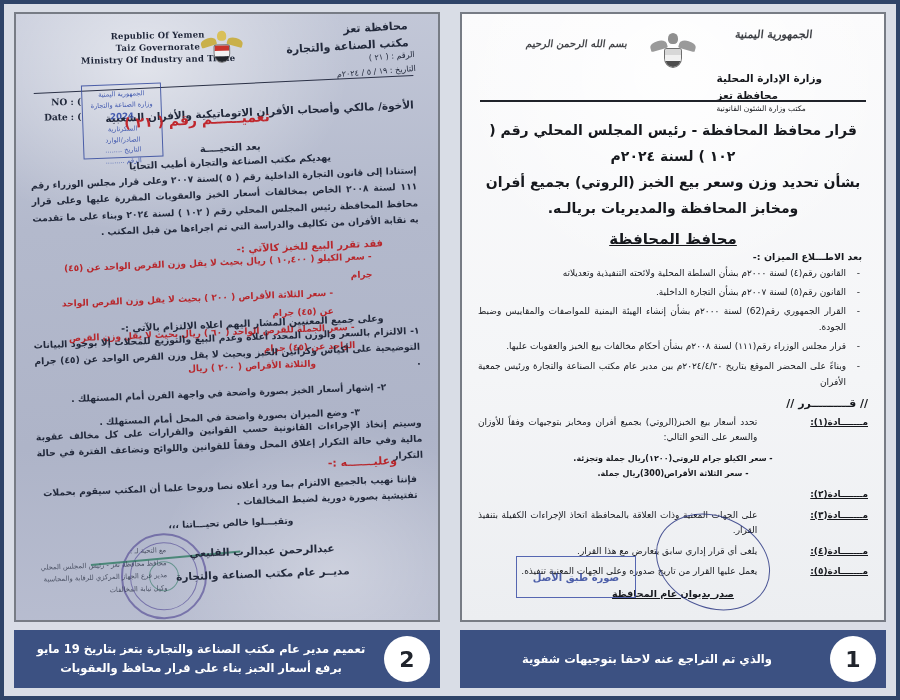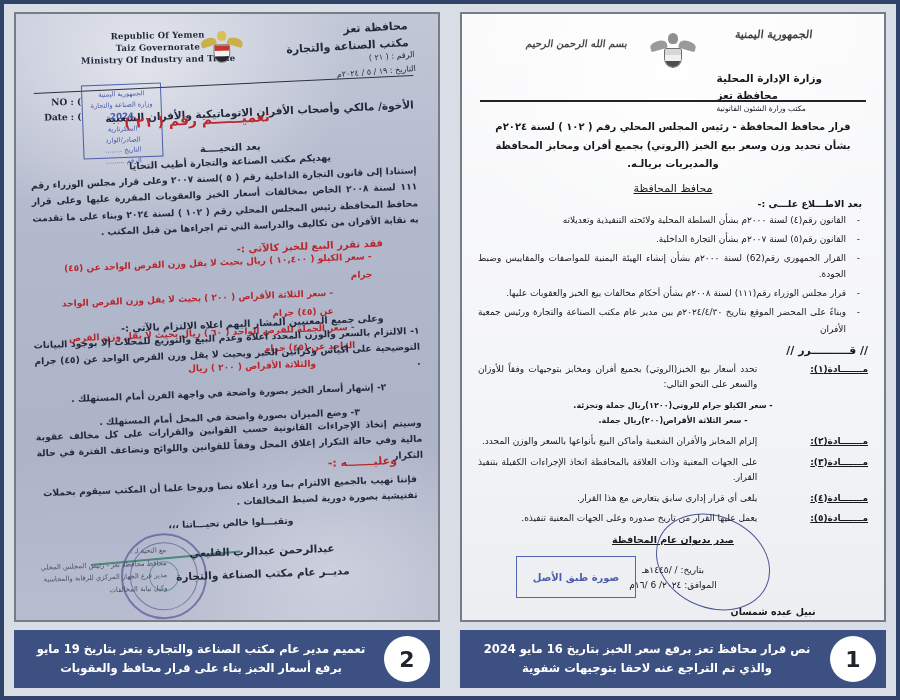--- a/index.html
+++ b/index.html
@@ -229,26 +229,26 @@
   .r-emblem2 { position: absolute; top: 8px; left: 50%; transform: translateX(-50%); }
   .r-basmala2 {
     position: absolute; top: 14px; left: 48px;
     font-size: 10px; font-weight: 700; opacity: .8;
     font-family: "DejaVu Serif", "Liberation Serif", serif;
     transform: skewX(-8deg);
   }
   .r-rule { position: absolute; top: 76px; left: 2px; right: 2px; height: 1.6px; background: #20232a; }
 
   .r-title {
-    text-align: center; font-size: 10px; font-weight: 700;
+    text-align: center; font-size: 14px; font-weight: 700;
     line-height: 1.85; margin-top: 2px;
   }
   .r-auth {
     margin-top: 8px; text-align: center;
-    font-size: 11px; font-weight: 400; text-decoration: underline;
+    font-size: 15px; font-weight: 700; text-decoration: underline;
   }
   .r-after { margin-top: 3px; font-size: 9.5px; font-weight: 700; padding-right: 6px; letter-spacing: 2px; }
   .r-ul { margin-top: 3px; font-size: 9px; line-height: 1.8; }
   .r-ul li { list-style: none; position: relative; padding-right: 22px; margin-bottom: 3px; text-align: justify; }
   .r-ul li:before { content: "-"; position: absolute; right: 8px; }
   .r-qarar {
     text-align: right; font-size: 11px; font-weight: 700;
     margin: 7px 0 5px 0; letter-spacing: 1px;
   }
   .r-art { font-size: 9px; line-height: 1.72; margin-bottom: 5px; display: flex; gap: 5px; }
@@ -477,45 +477,44 @@
               <div class="r-basmala2">بسم الله الرحمن الرحيم</div>
               <div class="r-rule"></div>
             </div>
 
             <div class="r-title">
               <div>قرار محافظ المحافظة - رئيس المجلس المحلي رقم ( ١٠٢ ) لسنة ٢٠٢٤م</div>
               <div>بشأن تحديد وزن وسعر بيع الخبز (الروتي) بجميع أفران ومخابز المحافظة والمديريات بريالـه.</div>
             </div>
 
             <div class="r-auth">محافظ المحافظة</div>
-            <div class="r-after">بعد الاطـــلاع علـــى :-</div>
+            <div class="r-after">بعد الاطـــلاع الميزان :-</div>
 
             <ul class="r-ul">
               <li>القانون رقم(٤) لسنة ٢٠٠٠م بشأن السلطة المحلية ولائحته التنفيذية وتعديلاته</li>
               <li>القانون رقم(٥) لسنة ٢٠٠٧م بشأن التجارة الداخلية.</li>
               <li>القرار الجمهوري رقم(62) لسنة ٢٠٠٠م بشأن إنشاء الهيئة اليمنية للمواصفات والمقاييس وضبط الجودة.</li>
               <li>قرار مجلس الوزراء رقم(١١١) لسنة ٢٠٠٨م بشأن أحكام مخالفات بيع الخبز والعقوبات عليها.</li>
               <li>وبناءً على المحضر الموقع بتاريخ ٢٠٢٤/٤/٣٠م بين مدير عام مكتب الصناعة والتجارة ورئيس جمعية الأفران</li>
             </ul>
 
             <div class="r-qarar">// قــــــــــرر //</div>
 
             <div class="r-art">
               <span class="lbl">مـــــــادة(١):</span>
               <span class="txt">تحدد أسعار بيع الخبز(الروتي) بجميع أفران ومخابز بتوجيهات وفقاً للأوزان والسعر على النحو التالي:</span>
             </div>
 
             <div class="r-prices">
               <div>- سعر الكيلو جرام للروتي(١٢٠٠)ريال جملة وتجزئة.</div>
-              <div>- سعر الثلاثة الأقراص(٢٠٠)ريال جملة.</div>
+              <div>- سعر الثلاثة الأقراص(300)ريال جملة.</div>
             </div>
 
             <div class="r-art">
               <span class="lbl">مـــــــادة(٢):</span>
-              <span class="txt">إلزام المخابز والأفران الشعبية وأماكن البيع بأنواعها بالسعر والوزن المحدد.</span>
             </div>
             <div class="r-art">
               <span class="lbl">مـــــــادة(٣):</span>
               <span class="txt">على الجهات المعنية وذات العلاقة بالمحافظة اتخاذ الإجراءات الكفيلة بتنفيذ القرار.</span>
             </div>
             <div class="r-art">
               <span class="lbl">مـــــــادة(٤):</span>
               <span class="txt">يلغى أي قرار إداري سابق يتعارض مع هذا القرار.</span>
             </div>
             <div class="r-art">
@@ -537,20 +536,19 @@
             <div class="r-ovalsig"></div>
             <div class="r-copystamp">صورة طبق الأصل</div>
 
           </div>
         </div>
       </div>
 
       <div class="caption">
         <div class="badge">1</div>
         <div class="captxt">
-          <div>نص قرار محافظ تعز  برفع سعر الخبز بتاريخ 16 مايو 2024</div>
           <div>والذي تم التراجع عنه لاحقا بتوجيهات شفوية</div>
         </div>
       </div>
     </div>
 
   </div>
 </div>
 
 </body></html>

